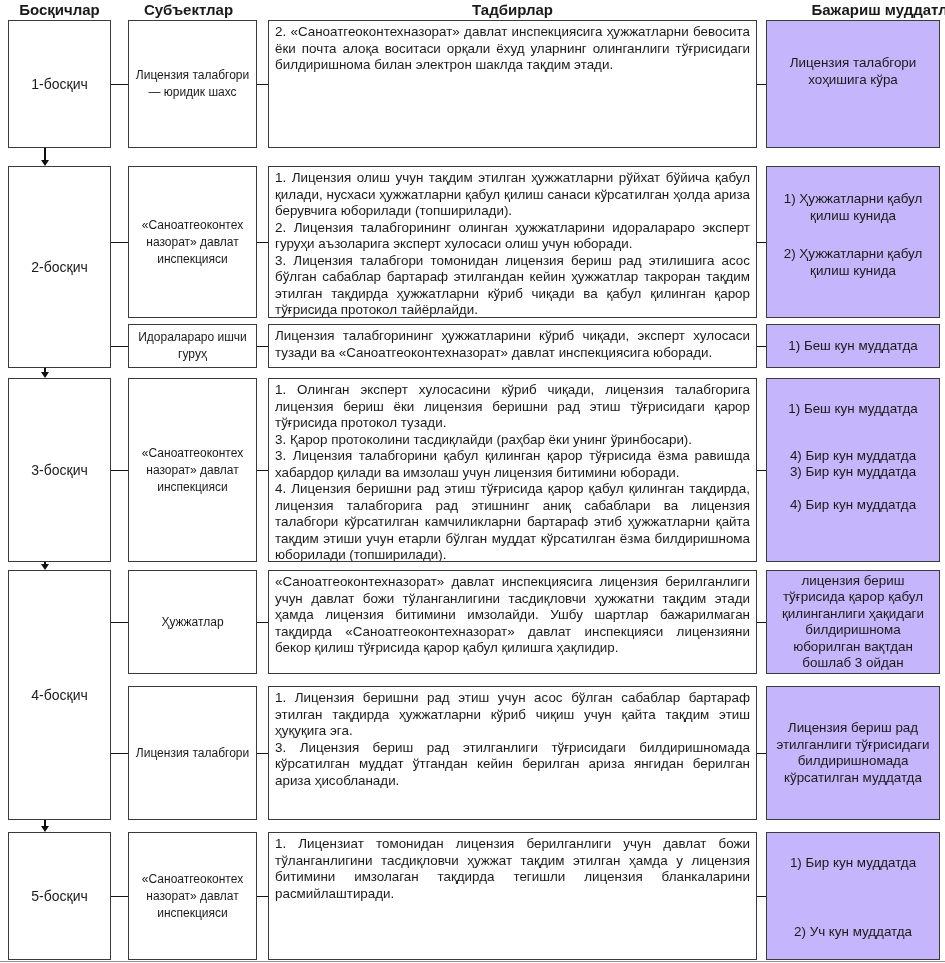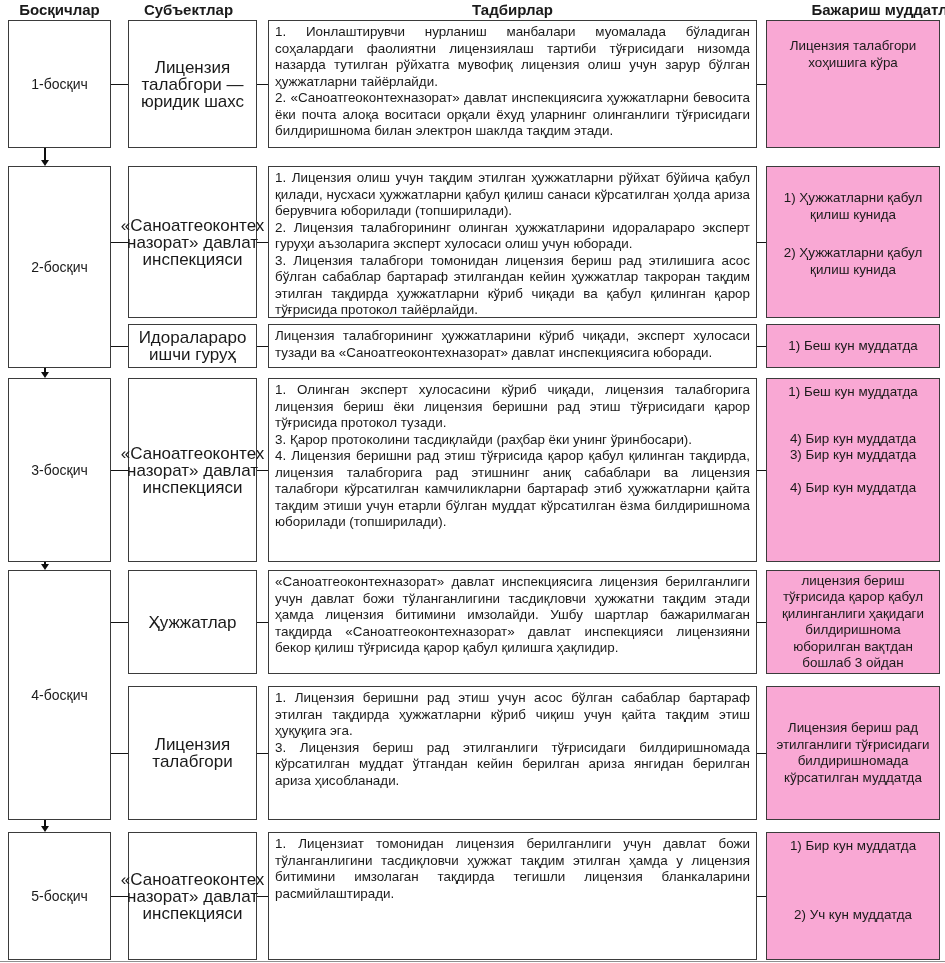--- a/index.html
+++ b/index.html
@@ -28,32 +28,32 @@
   }
   .subrows { flex:1; display:flex; flex-direction:column; justify-content:space-between; }
   .subrow { display:flex; align-items:stretch; }
   .conn { align-self:center; border-top:1.6px solid #141414; flex:none; height:0; }
   .c1 { width:17px; }
   .c2 { width:11px; }
   .c3 { width:9px; }
   .subject-box {
     width:129px; flex:none; border:1px solid #3b3b3b; box-sizing:border-box;
     display:flex; align-items:center; justify-content:center;
-    text-align:center; font-size:17px; line-height:17px; padding:2px 4px; background:#fff;
+    text-align:center; font-size:12px; line-height:17px; padding:2px 4px; background:#fff;
   }
   .activity-box {
     width:489px; flex:none; border:1px solid #3b3b3b; box-sizing:border-box;
     font-size:13.4px; line-height:16.5px; text-align:justify;
     padding:3px 6px; background:#fff; overflow:hidden;
   }
   .activity-box p { margin:0; }
   .deadline-box {
     width:174px; flex:none; border:1px solid #3b3b3b; box-sizing:border-box;
     font-size:13.4px; line-height:16.5px; text-align:center;
-    padding:3px 5px; background:#f9a8d4; overflow:hidden;
+    padding:20px 5px; background:#c4b5fd; overflow:hidden;
   }
   .dl-center { display:flex; flex-direction:column; justify-content:center; }
   .gap { position:relative; margin-left:8px; }
   .arrow {
     position:absolute; left:36px; top:0; bottom:6px; width:2px; background:#0e0e0e;
   }
   .arrow::after {
     content:""; position:absolute; left:-3.5px; bottom:-6px;
     border-left:4.5px solid transparent; border-right:4.5px solid transparent;
     border-top:6.5px solid #0e0e0e;
@@ -77,21 +77,20 @@
       <span>1-босқич</span>
     </div>
     <div class="subrows">
       <div class="subrow" style="height:128px">
         <div class="conn c1"></div>
         <div class="subject-box">
           <span>Лицензия талабгори — юридик шахс</span>
         </div>
         <div class="conn c2"></div>
         <div class="activity-box">
-          <p>1. Ионлаштирувчи нурланиш манбалари муомалада бўладиган соҳалардаги фаолиятни лицензиялаш тартиби тўғрисидаги низомда назарда тутилган рўйхатга мувофиқ лицензия олиш учун зарур бўлган ҳужжатларни тайёрлайди.</p>
           <p>2. «Саноатгеоконтехназорат» давлат инспекциясига ҳужжатларни бевосита ёки почта алоқа воситаси орқали ёхуд уларнинг олинганлиги тўғрисидаги билдиришнома билан электрон шаклда тақдим этади.</p>
         </div>
         <div class="conn c3"></div>
         <div class="deadline-box">
           <div style="margin-top:14px">Лицензия талабгори хоҳишига кўра</div>
         </div>
       </div>
     </div>
   </div>
 
@@ -110,21 +109,21 @@
           <span>«Саноатгеоконтех назорат» давлат инспекцияси</span>
         </div>
         <div class="conn c2"></div>
         <div class="activity-box">
           <p>1. Лицензия олиш учун тақдим этилган ҳужжатларни рўйхат бўйича қабул қилади, нусхаси ҳужжатларни қабул қилиш санаси кўрсатилган ҳолда ариза берувчига юборилади (топширилади).</p>
           <p>2. Лицензия талабгорининг олинган ҳужжатларини идоралараро эксперт гуруҳи аъзоларига эксперт хулосаси олиш учун юборади.</p>
           <p>3. Лицензия талабгори томонидан лицензия бериш рад этилишига асос бўлган сабаблар бартараф этилгандан кейин ҳужжатлар такроран тақдим этилган тақдирда ҳужжатларни кўриб чиқади ва қабул қилинган қарор тўғрисида протокол тайёрлайди.</p>
         </div>
         <div class="conn c3"></div>
         <div class="deadline-box">
-          <div style="margin-top:20px">1) Ҳужжатларни қабул қилиш кунида</div>
+          <div style="margin-top:4px">1) Ҳужжатларни қабул қилиш кунида</div>
           <div style="margin-top:22px">2) Ҳужжатларни қабул қилиш кунида</div>
         </div>
       </div>
       <div class="subrow" style="height:44px">
         <div class="conn c1"></div>
         <div class="subject-box">
           <span>Идоралараро ишчи гуруҳ</span>
         </div>
         <div class="conn c2"></div>
         <div class="activity-box" style="display:flex;align-items:flex-start">
@@ -149,20 +148,21 @@
     <div class="subrows">
       <div class="subrow" style="height:184px">
         <div class="conn c1"></div>
         <div class="subject-box">
           <span>«Саноатгеоконтех назорат» давлат инспекцияси</span>
         </div>
         <div class="conn c2"></div>
         <div class="activity-box">
           <p>1. Олинган эксперт хулосасини кўриб чиқади, лицензия талабгорига лицензия бериш ёки лицензия беришни рад этиш тўғрисидаги қарор тўғрисида протокол тузади.</p>
           <p>3. Қарор протоколини тасдиқлайди (раҳбар ёки унинг ўринбосари).</p>
+          <p>3. Лицензия талабгорини қабул қилинган қарор тўғрисида ёзма равишда хабардор қилади ва имзолаш учун лицензия битимини юборади.</p>
           <p>4. Лицензия беришни рад этиш тўғрисида қарор қабул қилинган тақдирда, лицензия талабгорига рад этишнинг аниқ сабаблари ва лицензия талабгори кўрсатилган камчиликларни бартараф этиб ҳужжатларни қайта тақдим этиши учун етарли бўлган муддат кўрсатилган ёзма билдиришнома юборилади (топширилади).</p>
         </div>
         <div class="conn c3"></div>
         <div class="deadline-box">
           <div style="margin-top:2px">1) Беш кун муддатда</div>
           <div style="margin-top:30px">4) Бир кун муддатда</div>
           <div>3) Бир кун муддатда</div>
           <div style="margin-top:16px">4) Бир кун муддатда</div>
         </div>
       </div>

